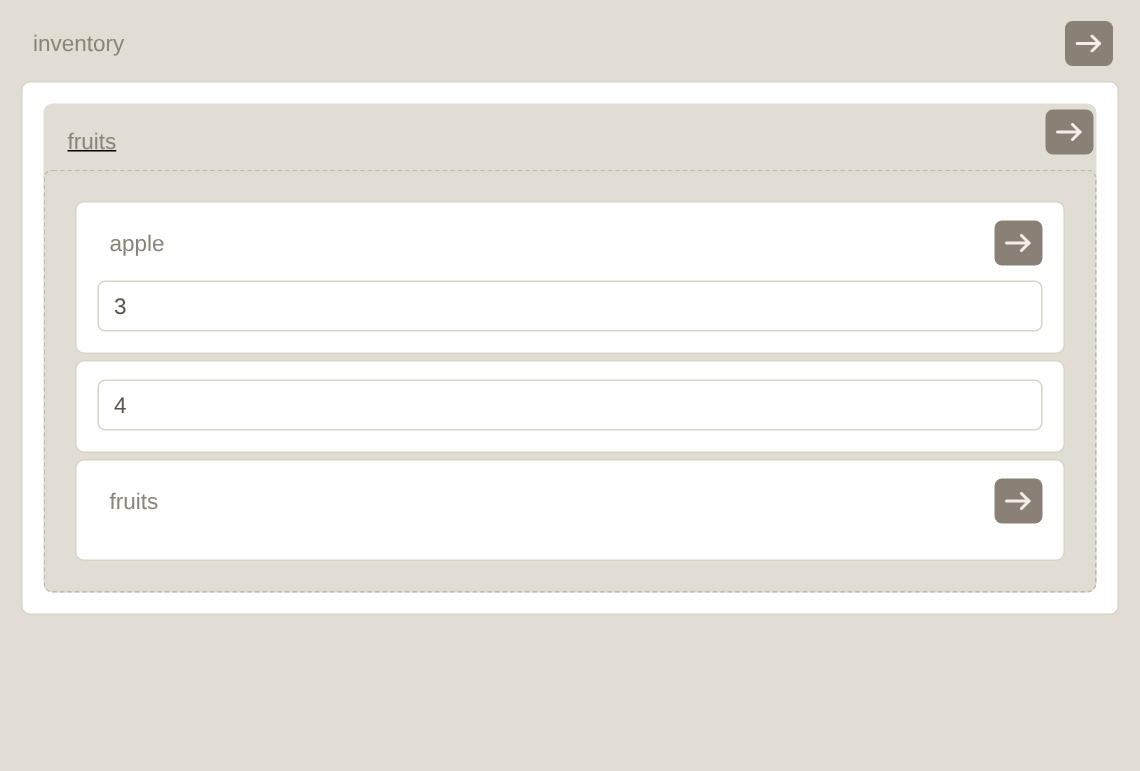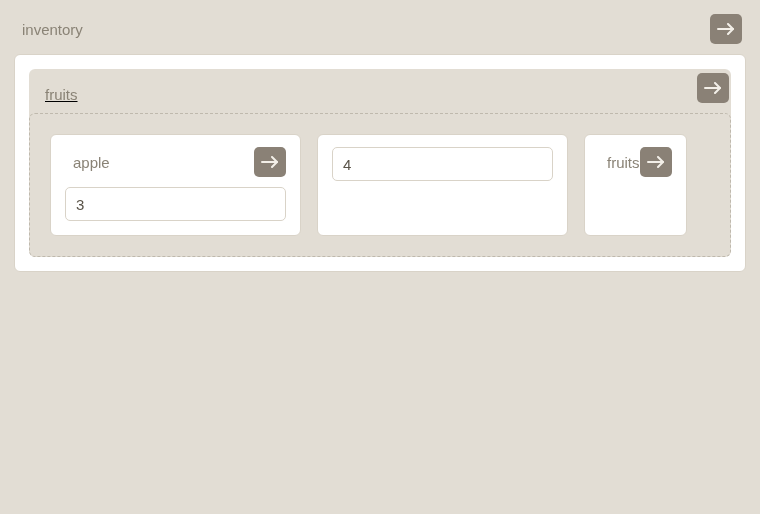--- a/index.html
+++ b/index.html
@@ -61,22 +61,22 @@
     .section-title {
       color: #8a8376;
       font-size: 15px;
       font-weight: 400;
     }
     .dashed-container {
       border: 1.5px dashed #bfb9ad;
       border-radius: 6px;
       padding: 20px;
       display: flex;
-      flex-direction: row;
-      gap: 16px;
+      flex-direction: column;
+      gap: 4px;
     }
     .item-panel {
       background: #ffffff;
       border: 1px solid #d9d3c8;
       border-radius: 6px;
       padding: 12px 14px 14px 14px;
     }
     .item-header {
       display: flex;
       align-items: center;

